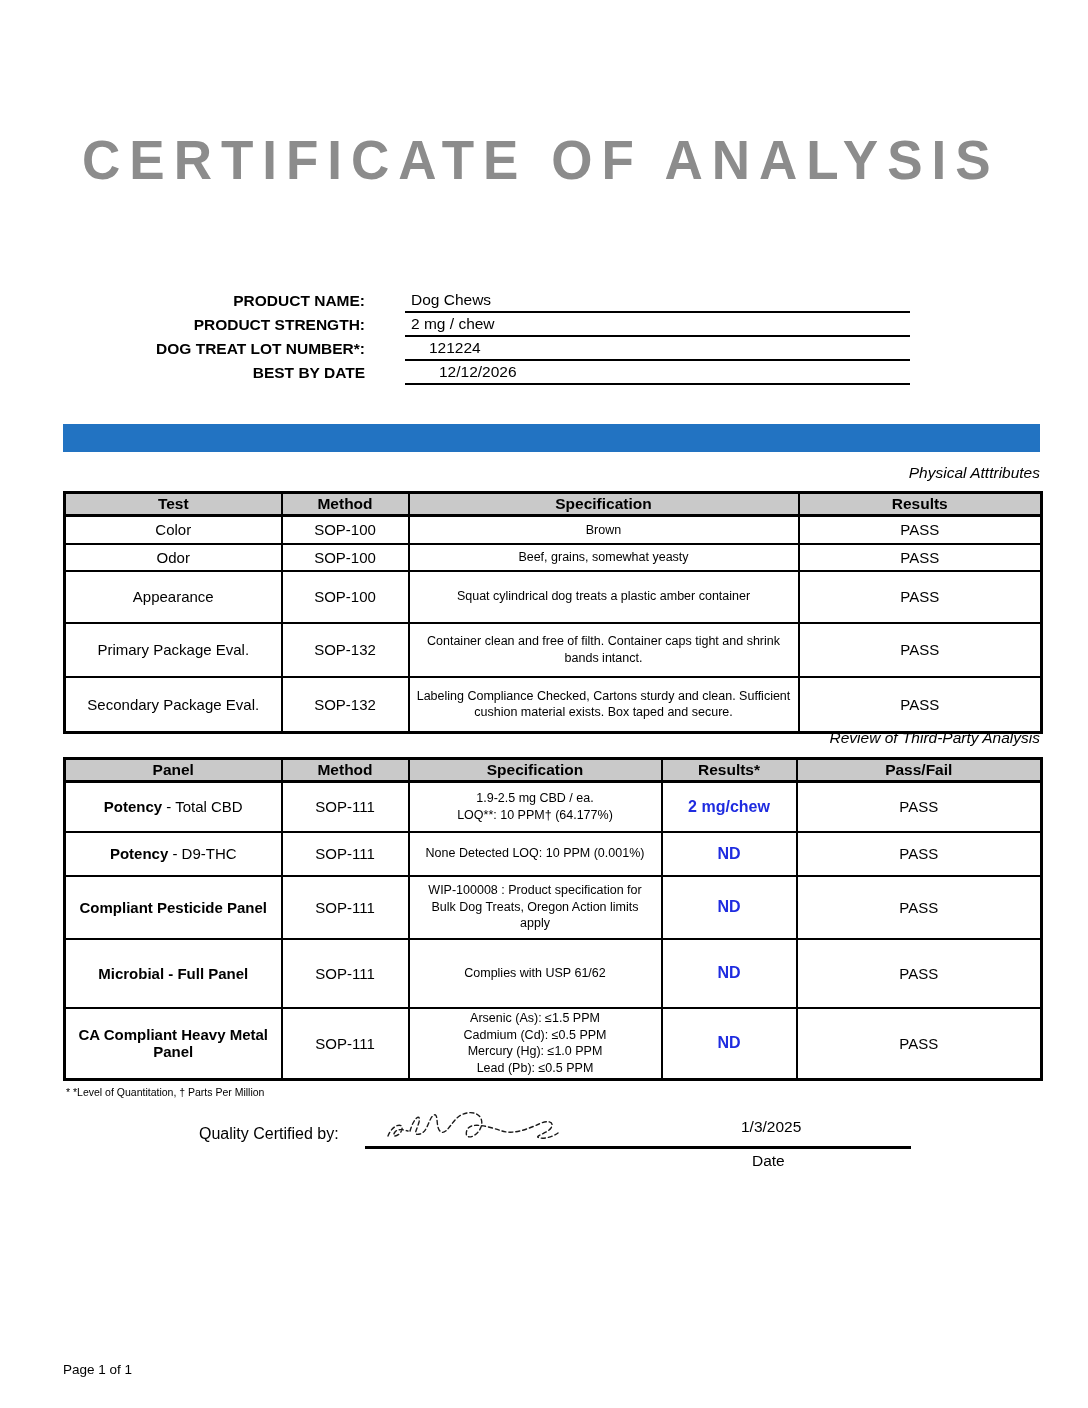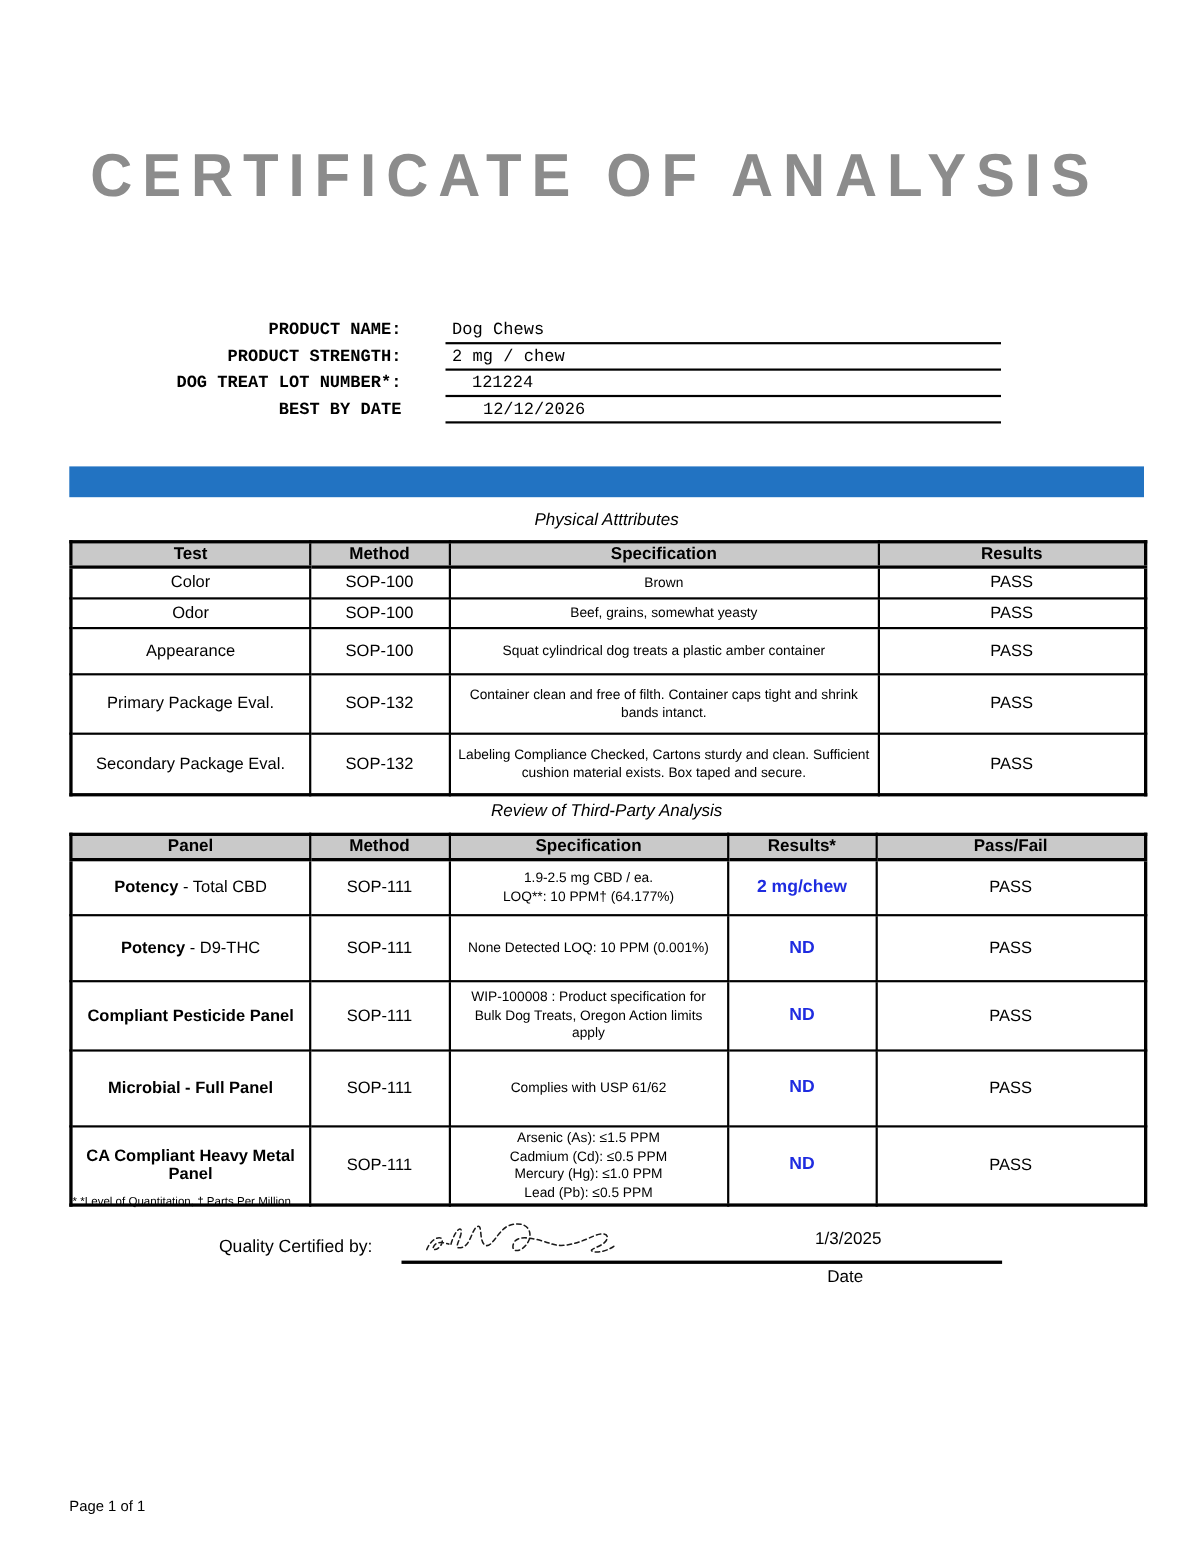--- a/index.html
+++ b/index.html
@@ -11,42 +11,42 @@
   
   .coa-title {
     position:absolute; top:128px; left:82px;
     font-size:53px; font-weight:bold; letter-spacing:9px;
     color:var(--title-gray,#8c8c8c); white-space:nowrap;
     transform:scaleY(1.04); transform-origin:left top;
   }
 
   
   .product-info { position:absolute; left:60px; top:289px; }
-  .pi-row { display:flex; align-items:flex-start; height:24px;font-family:Liberation Mono, monospace; }
+  .pi-row { display:flex; align-items:center; height:24px; }
   .pi-label {
     width:305px; text-align:right; font-weight:bold; font-size:15.5px;
     line-height:22px; white-space:nowrap;
   }
   .pi-value {
     width:505px; margin-left:40px; border-bottom:2px solid #000;
     font-size:15.5px; line-height:22px; height:24px; padding-left:6px;
     box-sizing:border-box;
   }
   .pi-value.ind1 { padding-left:24px; }
   .pi-value.ind2 { padding-left:34px; }
 
   
   .accent-bar {
     position:absolute; left:63px; top:424px; width:977px; height:28px;
     background:var(--accent-bar,#2273c2);
   }
 
   
   .section-title {
-    position:absolute; left:63px; width:977px; text-align:center;
+    position:absolute; left:63px; width:977px; text-align:right;
     font-style:italic; font-size:15.5px;
   }
   .st-physical { top:464px; }
   .st-thirdparty { top:729px; }
 
   
   table.tbl {
     position:absolute; left:63px; width:977px;
     border-collapse:collapse; table-layout:fixed;
     border:3px solid #000;
@@ -137,21 +137,21 @@
       <td class="cell-main">SOP-100</td>
       <td class="spec">Brown</td>
       <td class="cell-main">PASS</td>
     </tr>
     <tr style="height:27px">
       <td class="cell-main">Odor</td>
       <td class="cell-main">SOP-100</td>
       <td class="spec">Beef, grains, somewhat yeasty</td>
       <td class="cell-main">PASS</td>
     </tr>
-    <tr style="height:42px">
+    <tr style="height:52px">
       <td class="cell-main">Appearance</td>
       <td class="cell-main">SOP-100</td>
       <td class="spec">Squat cylindrical dog treats a plastic amber container</td>
       <td class="cell-main">PASS</td>
     </tr>
     <tr style="height:54px">
       <td class="cell-main">Primary Package Eval.</td>
       <td class="cell-main">SOP-132</td>
       <td class="spec spec-left">Container clean and free of filth. Container caps tight and shrink bands intanct.</td>
       <td class="cell-main">PASS</td>
@@ -186,21 +186,21 @@
     <tr style="height:50px">
       <td class="panel-cell"><b>Potency</b><span> - Total CBD</span></td>
       <td class="cell-main">SOP-111</td>
       <td class="spec">
             <span class="line">1.9-2.5  mg CBD / ea.</span>
             <span class="line">LOQ**: 10 PPM† (64.177%)</span>
           </td>
       <td class="res-blue">2 mg/chew</td>
       <td class="cell-main">PASS</td>
     </tr>
-    <tr style="height:60px">
+    <tr style="height:44px">
       <td class="panel-cell"><b>Potency</b><span> - D9-THC</span></td>
       <td class="cell-main">SOP-111</td>
       <td class="spec">
             <span class="line">None Detected LOQ: 10 PPM (0.001%)</span>
           </td>
       <td class="res-blue">ND</td>
       <td class="cell-main">PASS</td>
     </tr>
     <tr style="height:63px">
       <td class="panel-cell"><b>Compliant Pesticide Panel</b><span></span></td>

